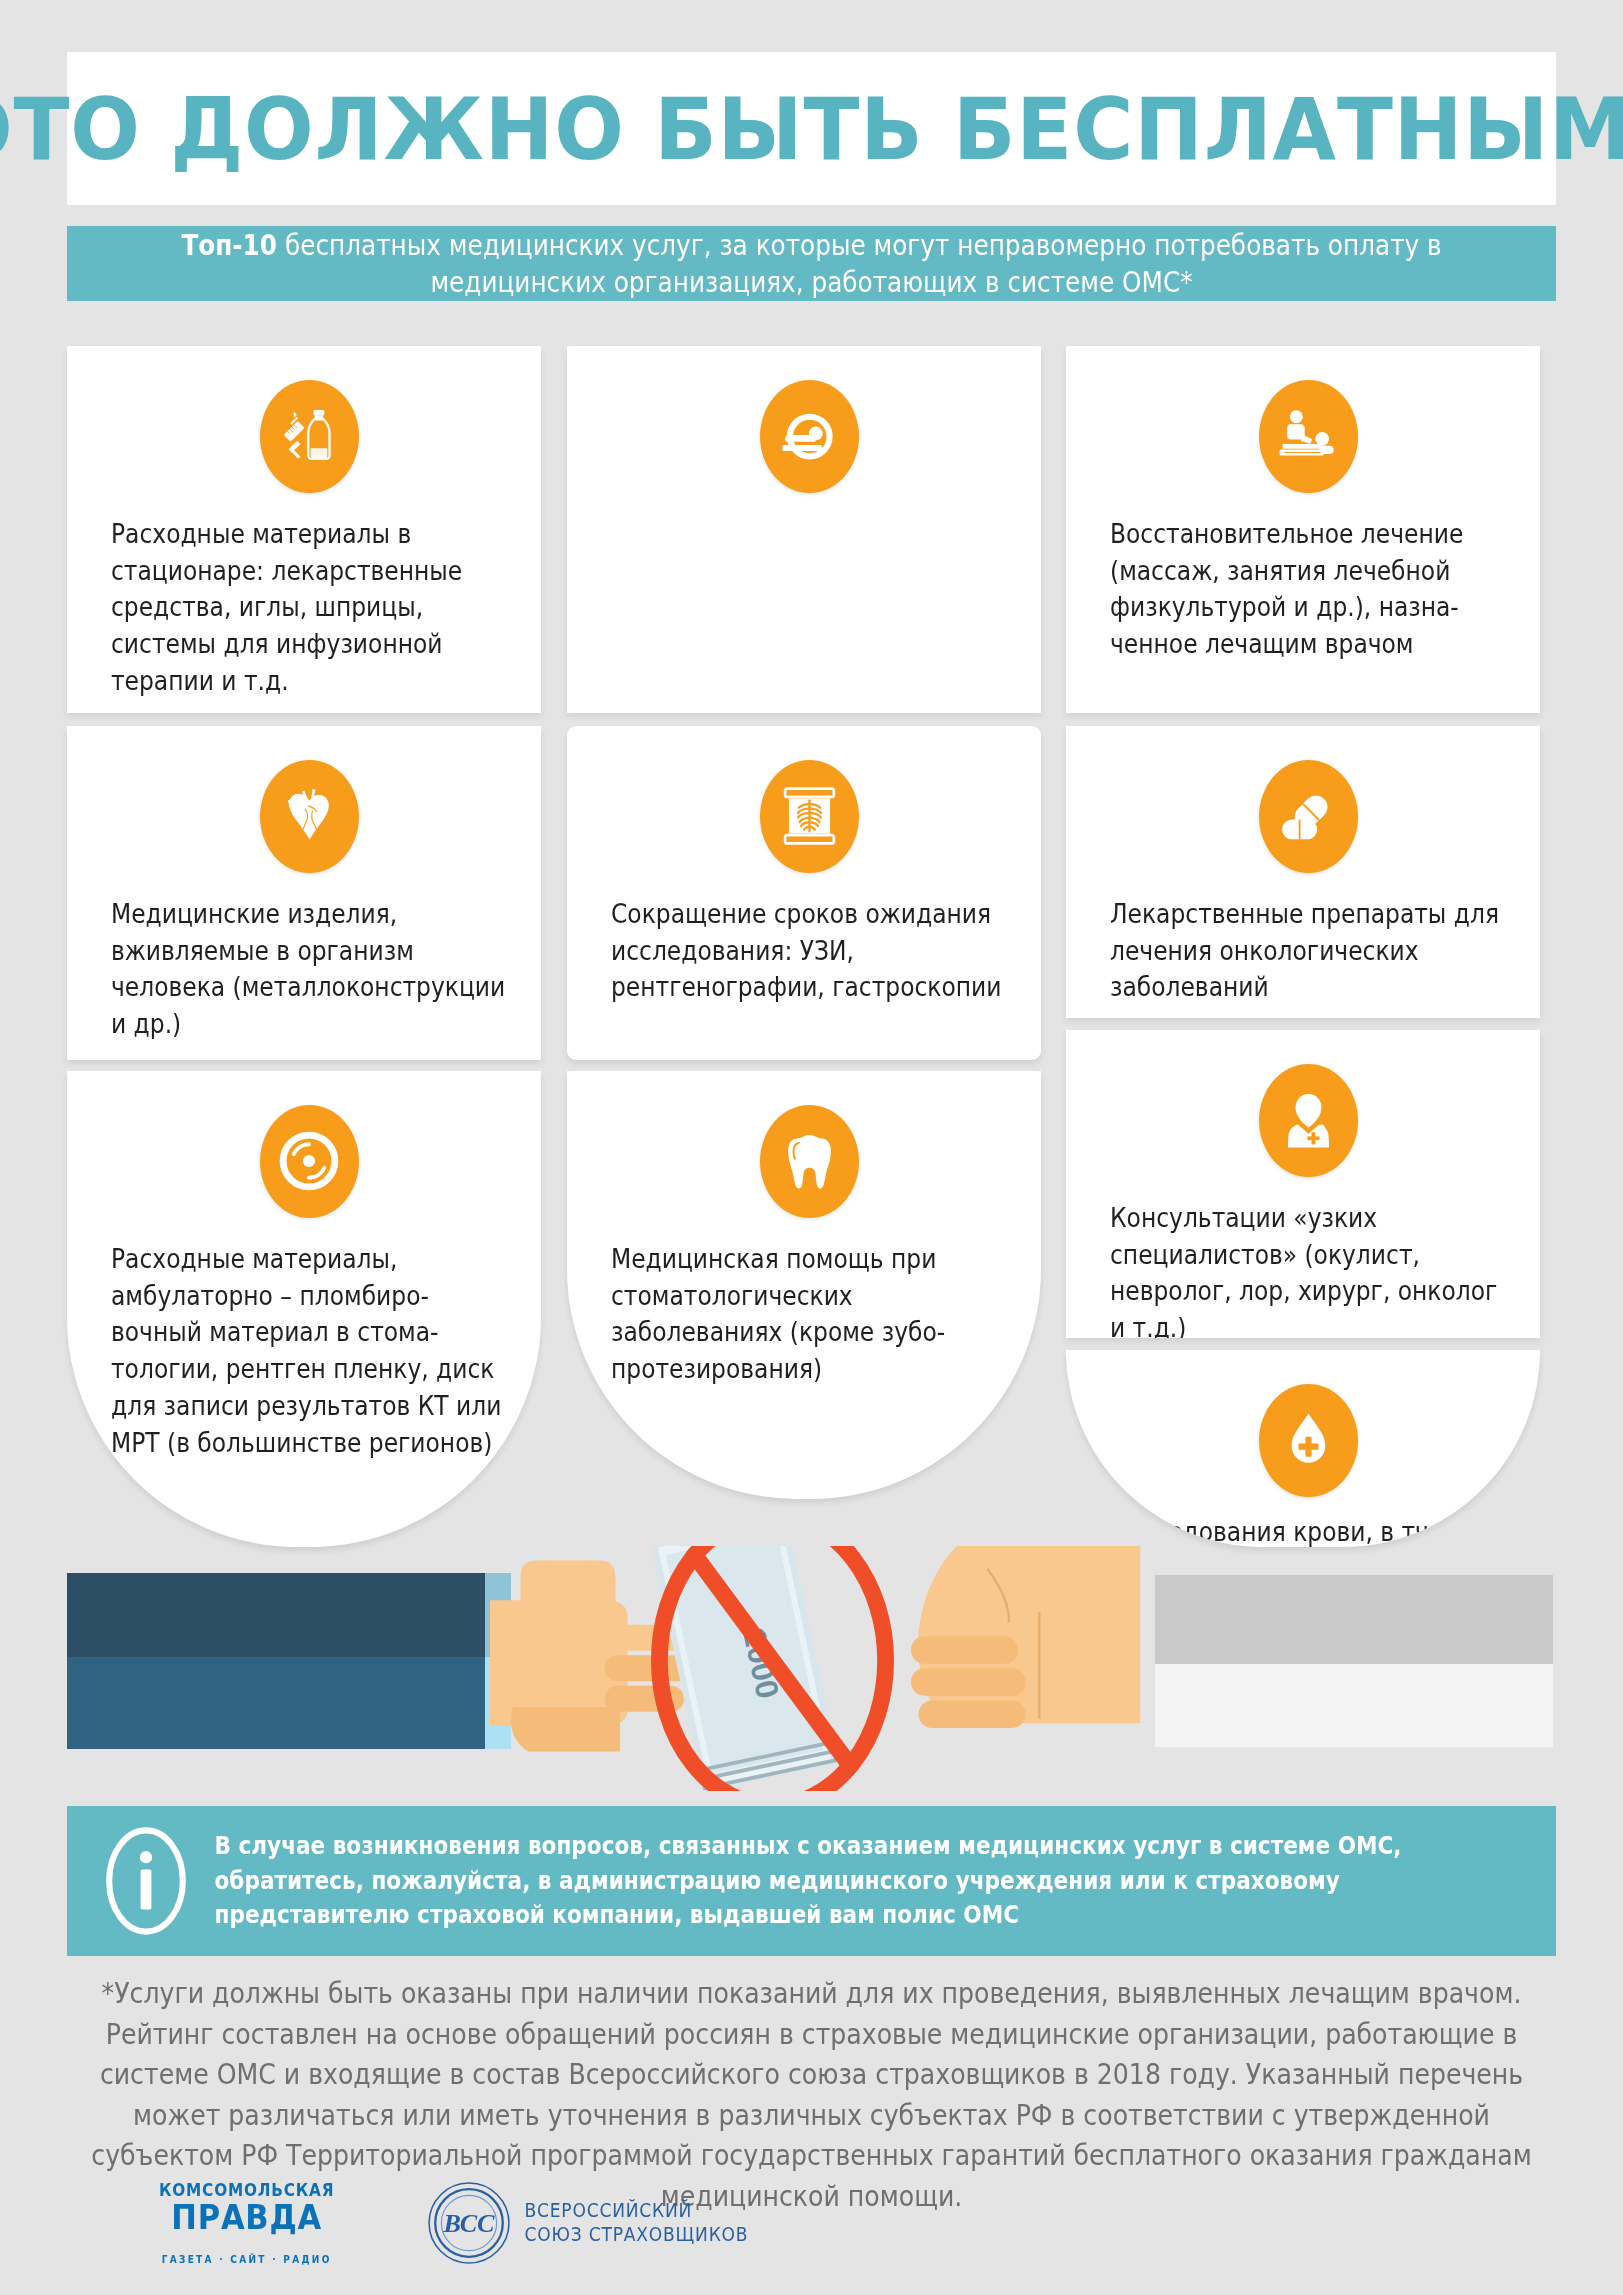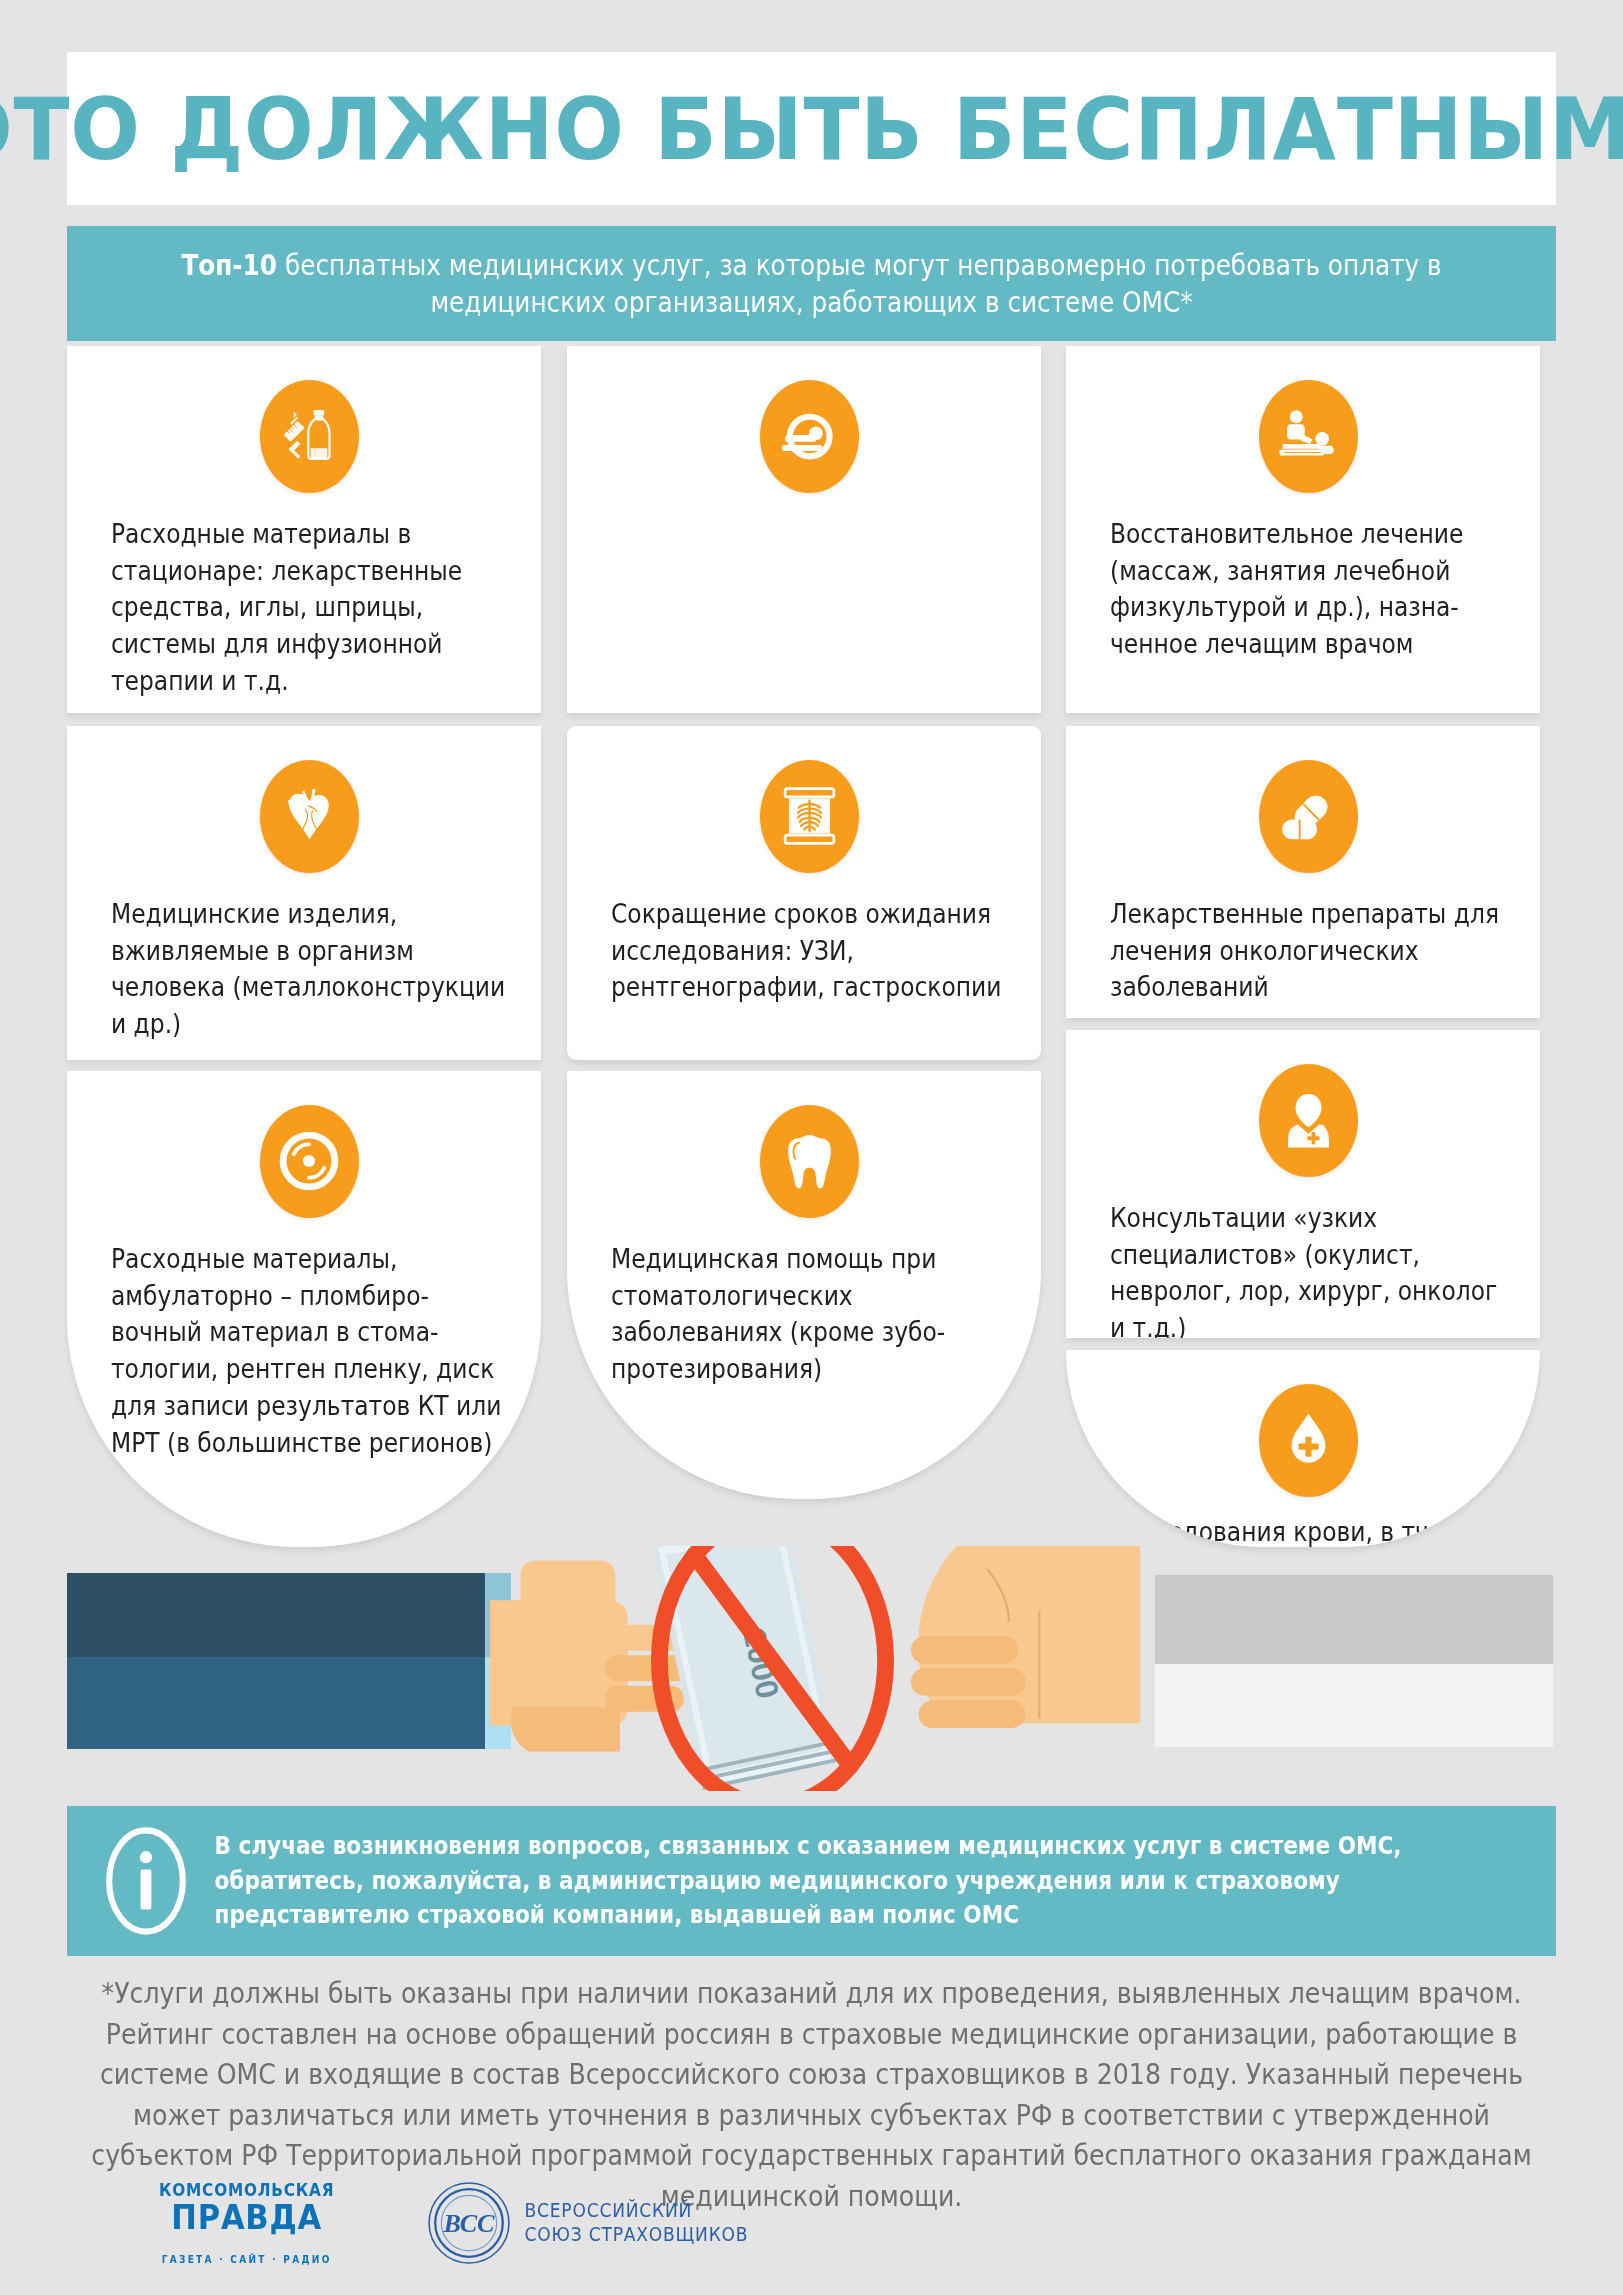--- a/index.html
+++ b/index.html
@@ -21,21 +21,21 @@
     color:#57b4c0;
     font-family:"DejaVu Sans Condensed","Liberation Sans Narrow","Liberation Sans",sans-serif;
     font-weight:700;
     font-size:86px;
     letter-spacing:0.8px;
     transform:scaleX(1.06);
     white-space:nowrap;
     line-height:1;
   }
   .subtitle-band{
-    position:absolute;left:67px;top:226px;width:1489px;height:115px;
+    position:absolute;left:67px;top:226px;width:1489px;height:75px;
     background:#63b9c4;display:flex;align-items:center;justify-content:center;
   }
   .subtitle-text{
     color:#ffffff;font-size:27.5px;line-height:1.32;text-align:center;
     font-family:"DejaVu Sans Condensed","Liberation Sans Narrow","Liberation Sans",sans-serif;
     padding:0 31px;max-width:1393px;
     transform:scaleX(1.0);
   }
   .subtitle-text b{font-weight:700;}
 

